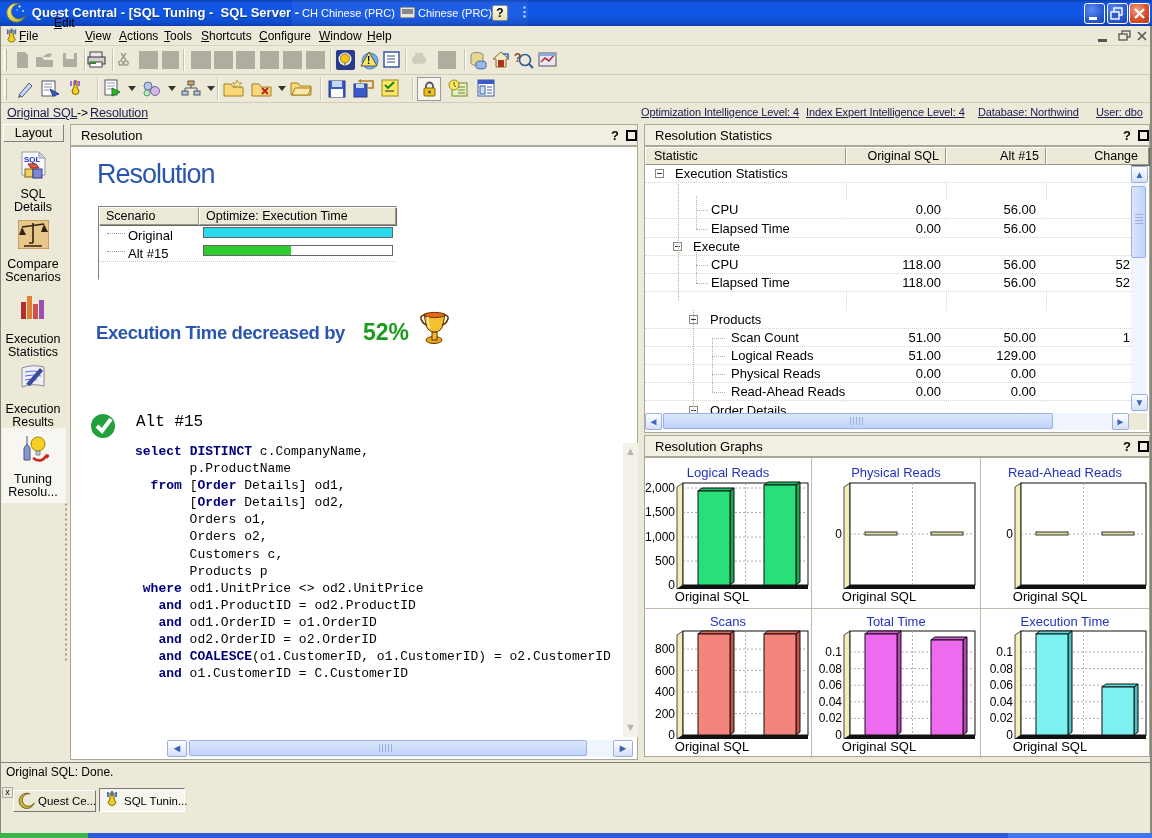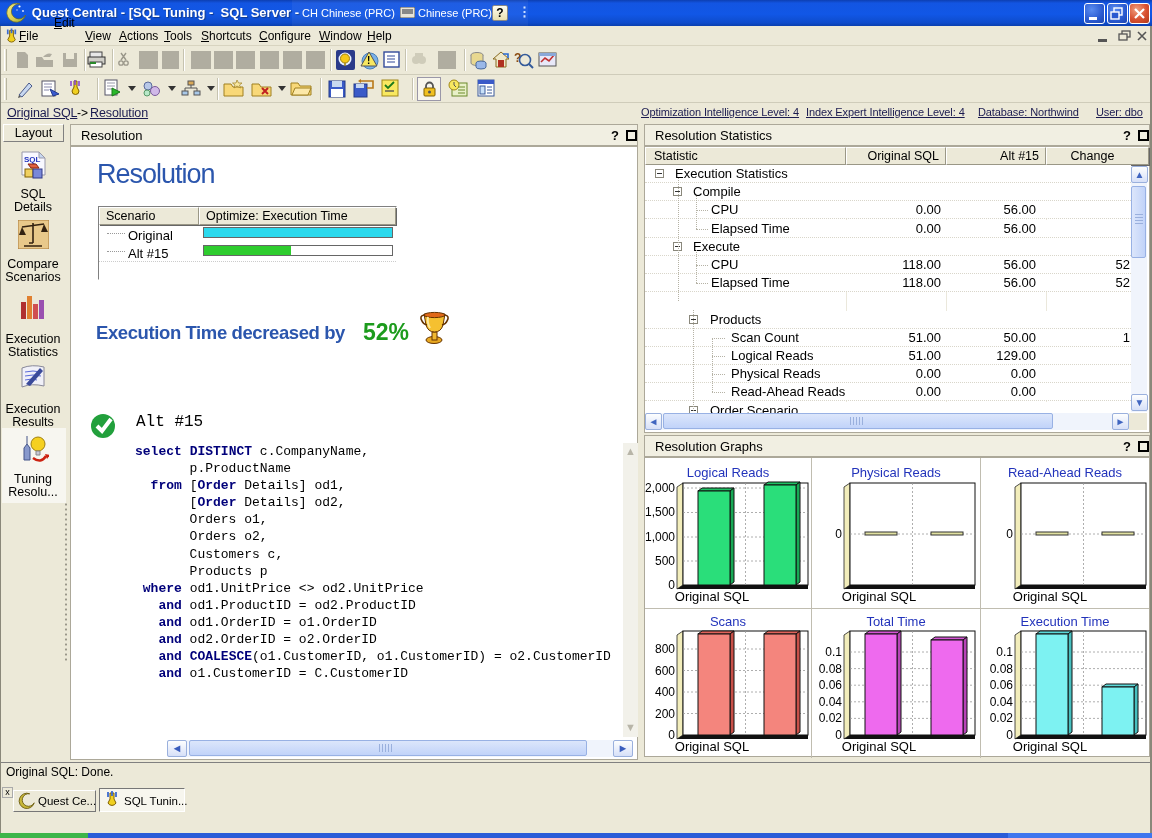--- a/index.html
+++ b/index.html
@@ -425,36 +425,30 @@
 
     <div class="abs phdr" style="left:644px;top:2px;width:506px;height:22px">
       <span class="cap">Resolution Statistics</span>
       <span class="q" style="left:478px">?</span>
         <span class="m" style="left:493px"></span>
     </div>
     <div class="abs" id="statspanel" style="top:24px;height:287px">
       <div class="abs hcell" style="left:0;top:0;width:201px;height:18px;padding:1px 0 0 8px">Statistic</div>
       <div class="abs hcell" style="left:201px;top:0;width:100px;height:18px;padding:1px 6px 0 0;text-align:right">Original SQL</div>
       <div class="abs hcell" style="left:301px;top:0;width:100px;height:18px;padding:1px 6px 0 0;text-align:right">Alt #15</div>
-      <div class="abs hcell" style="left:401px;top:0;width:103px;height:18px;padding:1px 10px 0 0;text-align:center">Change</div>
+      <div class="abs hcell" style="left:401px;top:0;width:103px;height:18px;padding:1px 10px 0 0;text-align:right">Change</div>
       <div class="abs" style="left:201px;top:18px;width:1px;height:248px;background:#ebe8dc"></div>
       <div class="abs" style="left:301px;top:18px;width:1px;height:248px;background:#ebe8dc"></div>
       <div class="abs" style="left:401px;top:18px;width:1px;height:248px;background:#ebe8dc"></div>
       <div class="srow" style="top:18px">
           <span class="tb" style="left:10px">
             <i></i>
           </span>
           <span class="lbl" style="left:30px">Execution Statistics</span>
         </div>
-      <div class="srow" style="top:36px">
-          <span class="tb" style="left:28px">
-            <i></i>
-          </span>
-          <span class="lbl" style="left:48px">Compile</span>
-        </div>
       <div class="srow" style="top:54px">
           <span class="doth" style="left:51px;top:9px;width:12px"></span>
           <span class="lbl" style="left:66px">CPU</span>
           <span class="v v1">0.00</span>
           <span class="v v2">56.00</span>
         </div>
       <div class="srow" style="top:73px">
           <span class="doth" style="left:51px;top:9px;width:12px"></span>
           <span class="lbl" style="left:66px">Elapsed Time</span>
           <span class="v v1">0.00</span>
@@ -508,21 +502,21 @@
       <div class="srow" style="top:236px">
           <span class="doth" style="left:67px;top:9px;width:13px"></span>
           <span class="lbl" style="left:86px">Read-Ahead Reads</span>
           <span class="v v1">0.00</span>
           <span class="v v2">0.00</span>
         </div>
       <div class="srow" style="top:255px">
           <span class="tb" style="left:44px">
             <i></i>
           </span>
-          <span class="lbl" style="left:65px">Order Scenario</span>
+          <span class="lbl" style="left:65px">Order Details</span>
         </div>
       <div class="dotv" style="left:33px;top:31px;height:123px"></div>
       <div class="dotv" style="left:51px;top:49px;height:33px"></div>
       <div class="dotv" style="left:51px;top:103px;height:33px"></div>
       <div class="dotv" style="left:48px;top:163px;height:101px"></div>
       <div class="dotv" style="left:67px;top:191px;height:54px"></div>
 
       <div class="abs" style="left:486px;top:19px;width:16px;height:246px;background:#f0f4fc">
         <div class="abs xarr" style="left:0;top:0">▲</div>
         <div class="abs" style="left:0px;top:20px;width:15px;height:72px;background:linear-gradient(90deg,#dce6fb,#c1d3f9);border:1px solid #98b1e4;border-radius:2px"></div>

